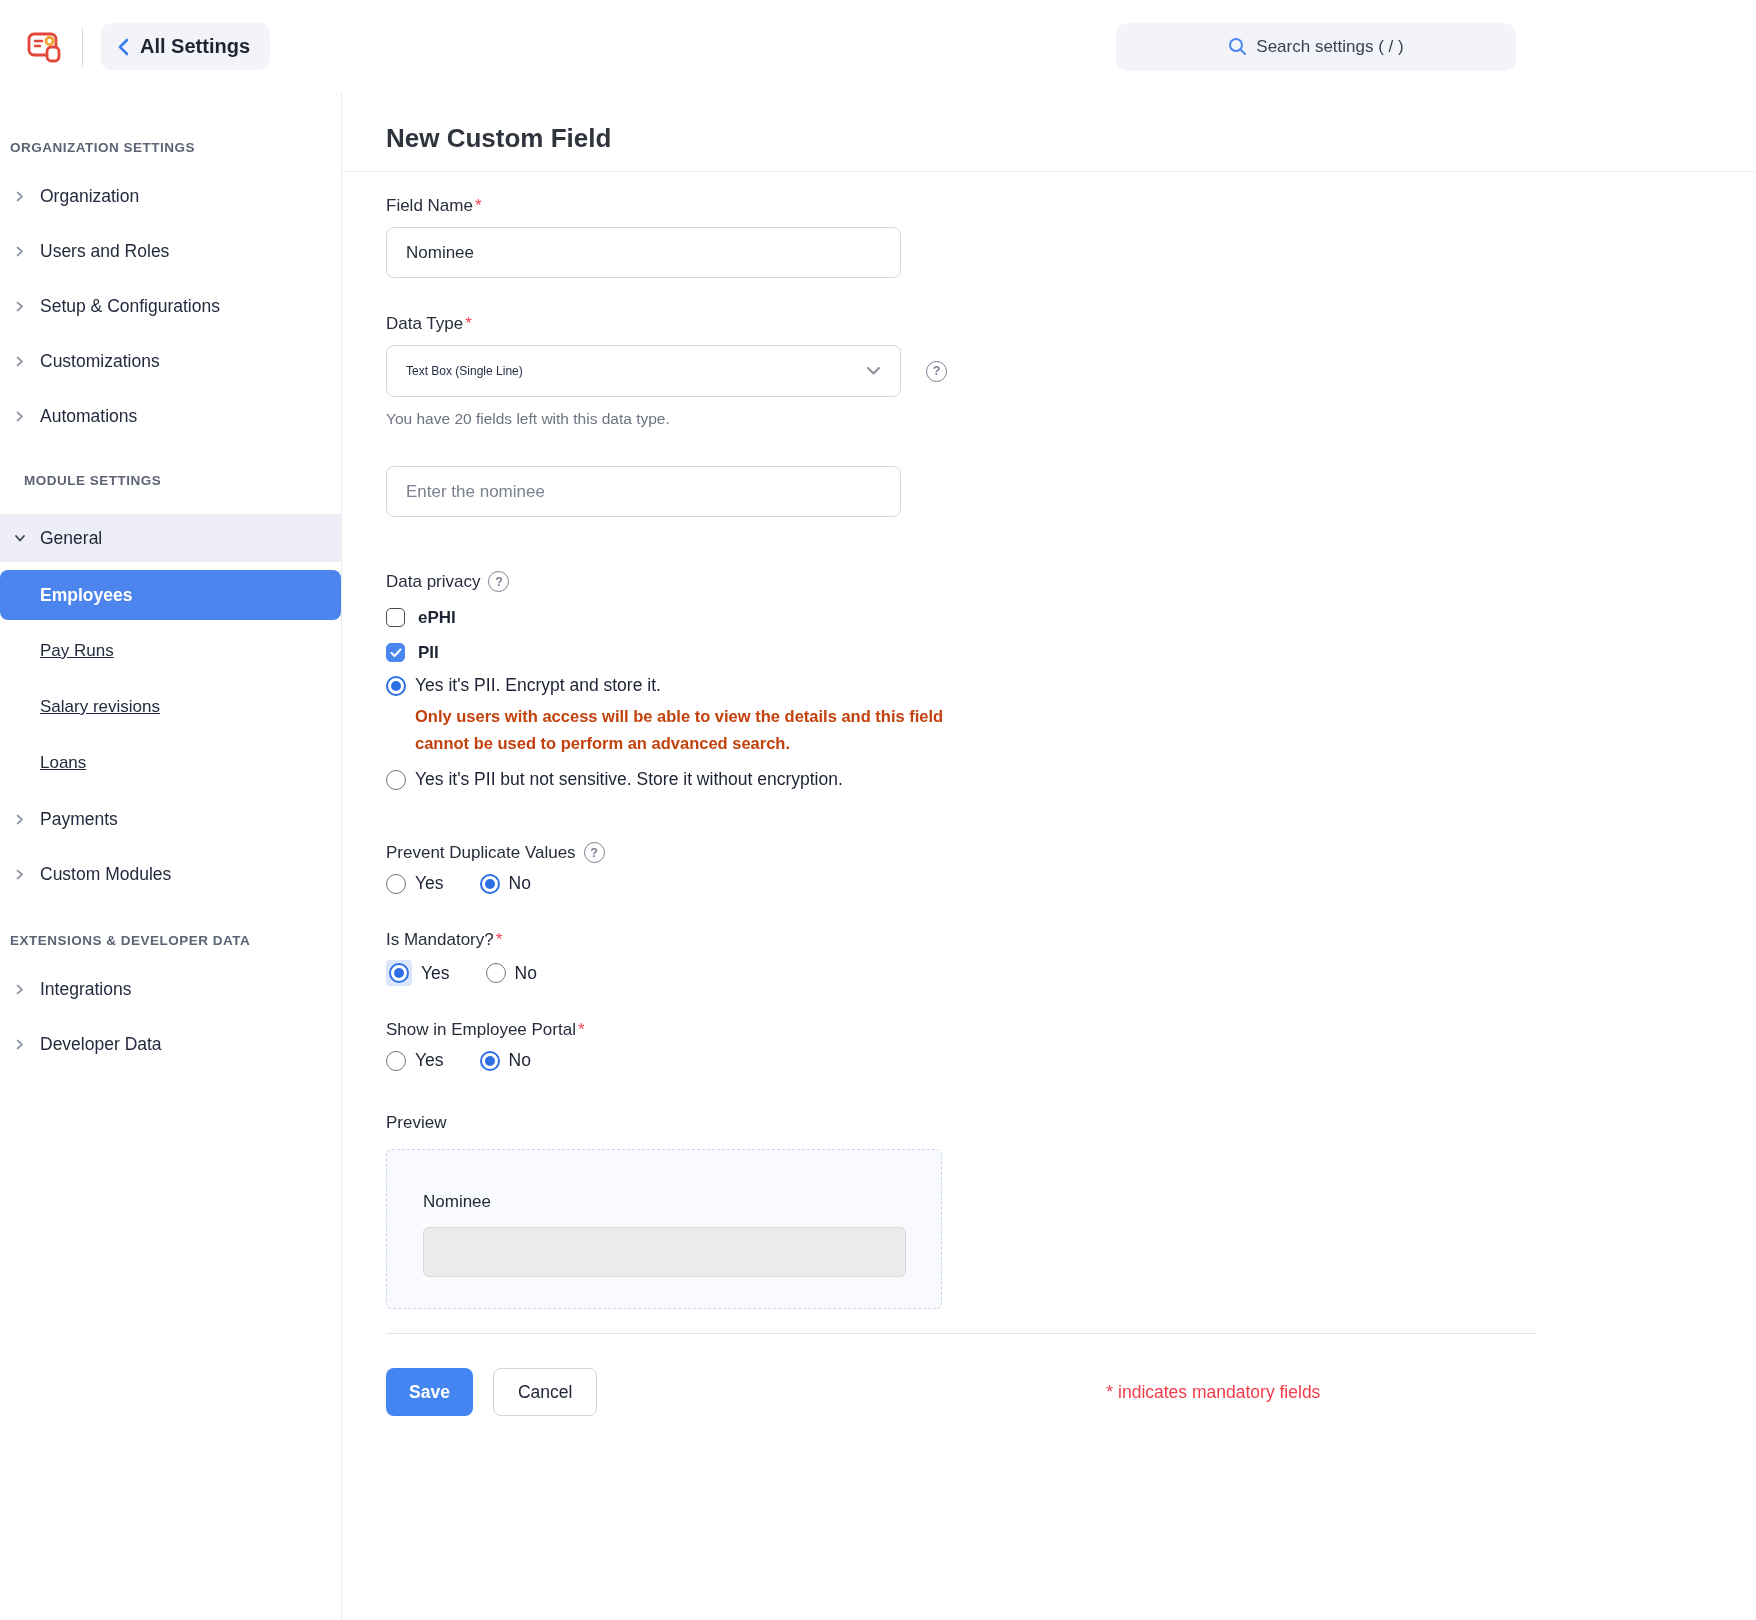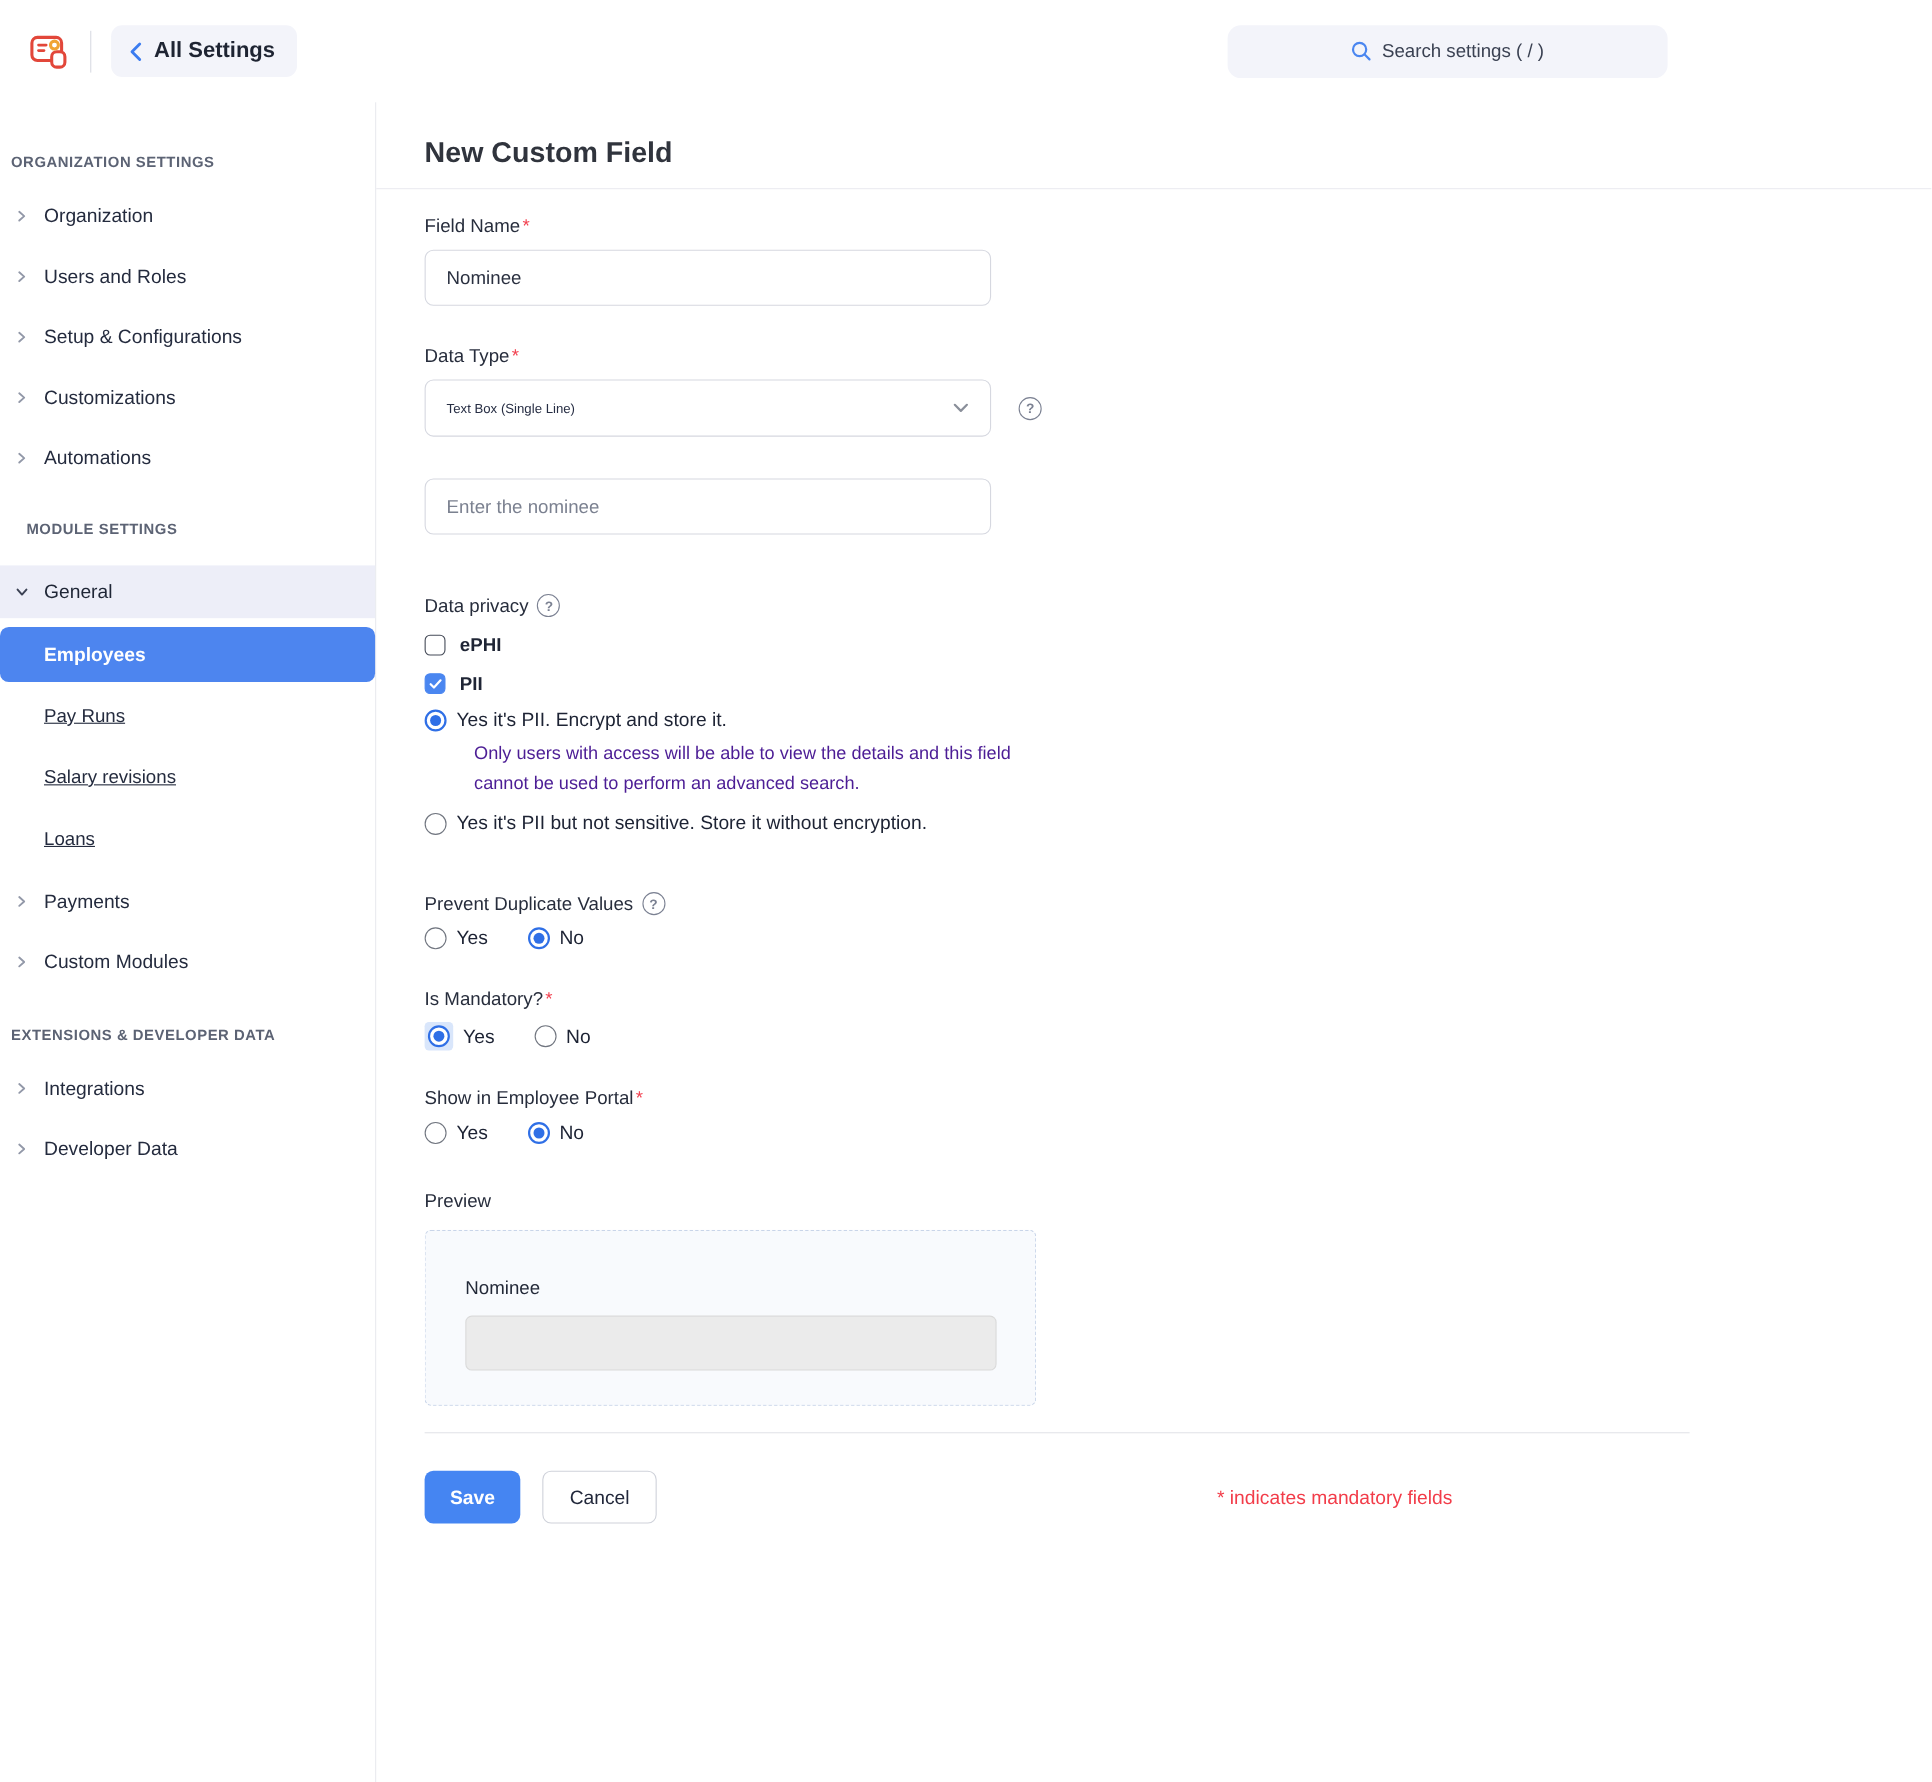--- a/index.html
+++ b/index.html
@@ -68,21 +68,21 @@
           display:flex; align-items:center; justify-content:center; cursor:pointer; }
   .cbox.checked { background:#4a86f0; border-color:#4a86f0; }
   .check-row .lbl { font-size:17px; font-weight:600; color:#1f2535; }
 
   .radio-row { display:flex; align-items:center; gap:9px; margin-top:8px; }
   .radio { width:20px; height:20px; border-radius:50%; border:1.6px solid #70757f; background:#fff;
            cursor:pointer; flex:0 0 auto; }
   .radio.sel { border:2px solid #2f6fe6; display:flex; align-items:center; justify-content:center; }
   .radio.sel::after { content:""; width:10px; height:10px; border-radius:50%; background:#2f6fe6; }
   .radio-row .lbl { font-size:17.5px; font-weight:500; color:#1d2334; }
-  .radio-desc { font-size:16.5px; color:#4c1d95; line-height:27px; margin:7px 0 4px 45px; max-width:540px; }
+  .radio-desc { font-size:16.5px; color:#c2410c; line-height:27px; margin:7px 0 4px 29px; max-width:540px;font-weight:bold; }
   .focus-box { background:#d9e6fb; border-radius:4px; padding:3px; display:flex; }
 
   .yn-row { display:flex; align-items:center; margin-top:10px; }
   .yn-opt { display:flex; align-items:center; gap:9px; }
   .yn-opt + .yn-opt { margin-left:36px; }
   .yn-opt .lbl { font-size:17.5px; font-weight:500; color:#1d2334; }
 
   .preview-box { width:556px; height:160px; background:#f8fafd; border:1px dashed #c9d5e9;
                  border-radius:6px; margin-top:16px; padding:42px 0 0 36px; }
   .preview-box .pf-label { font-size:17px; font-weight:500; color:#232938; margin-bottom:15px; }
@@ -260,20 +260,21 @@
       <div class="tselect">
         <span class="val">Text Box (Single Line)</span>
         <span style="display:flex;">
           <svg width="15" height="10" viewBox="0 0 15 10">
                 <path d="M2 2 L7.5 7.5 L13 2" fill="none" stroke="#8a8f9a" stroke-width="2" stroke-linecap="round" stroke-linejoin="round"></path>
               </svg>
         </span>
       </div>
       <span class="help-circle">?</span>
     </div>
+    <div class="hint">You have 20 fields left with this data type.</div>
 
     <div class="gap38"></div>
 
     
     <input class="tinput" type="text" placeholder="Enter the nominee" style="">
 
     <div class="gap54"></div>
 
     
     <div class="flabel">

